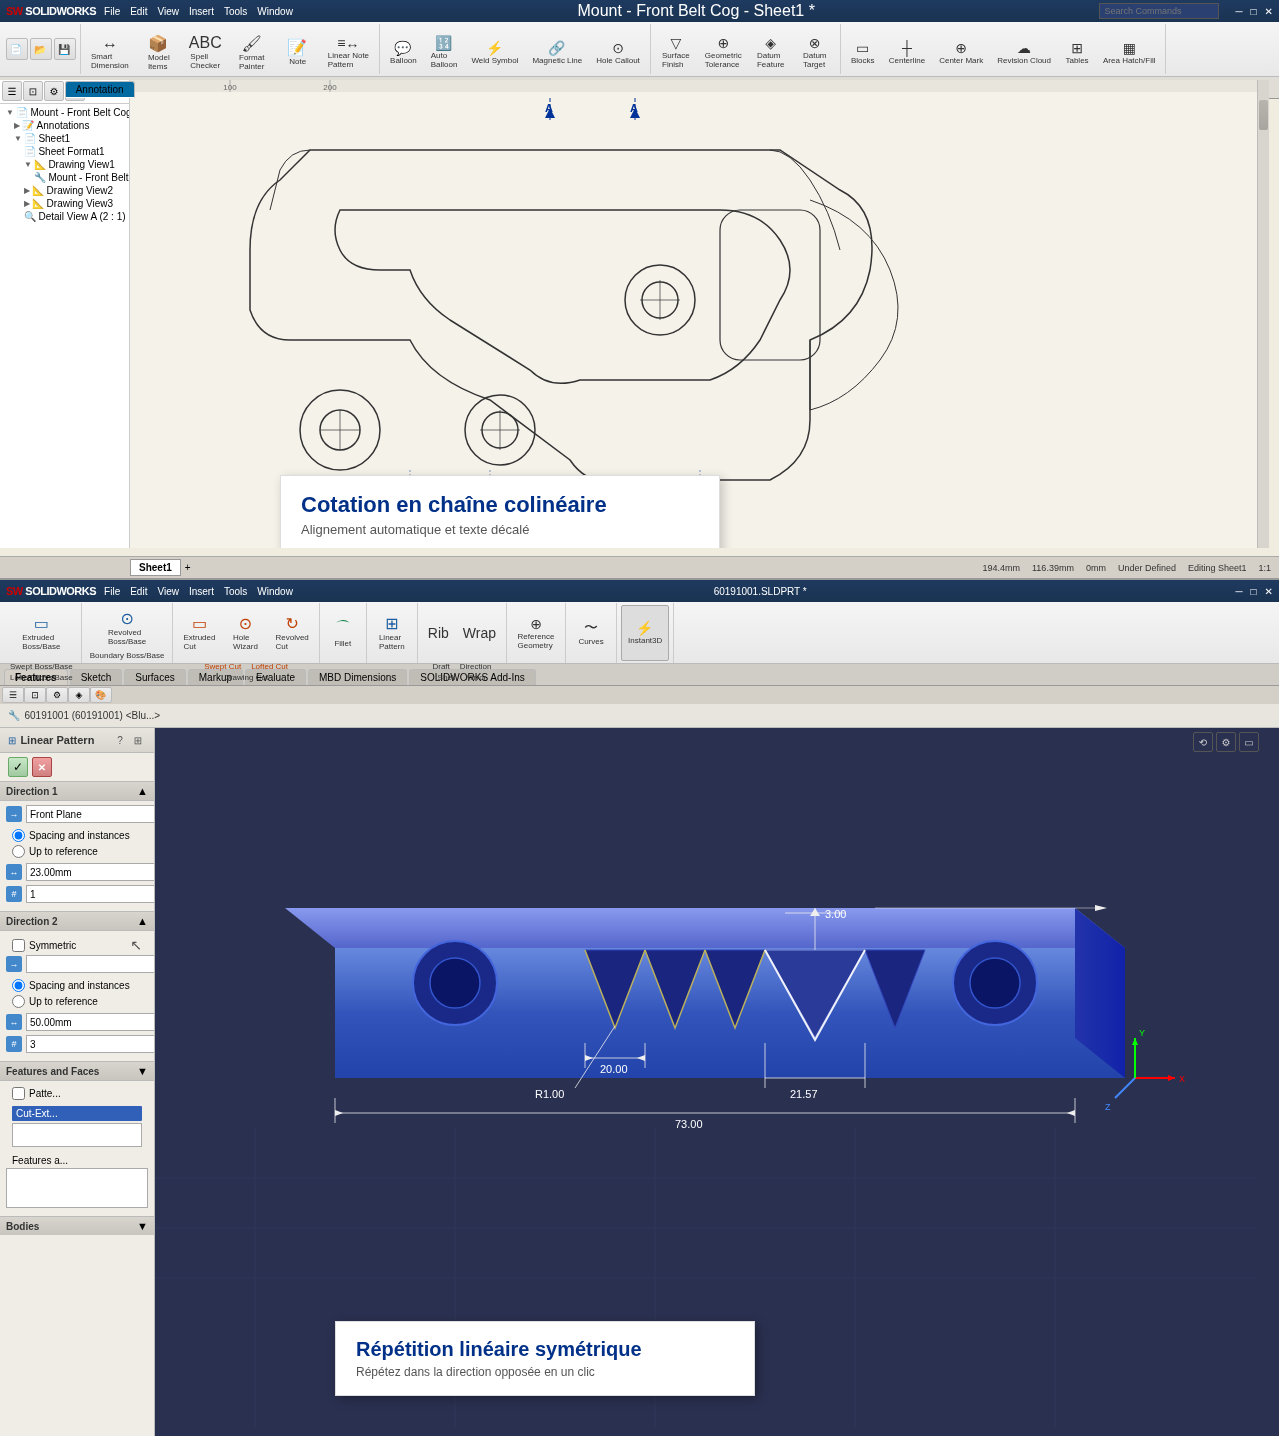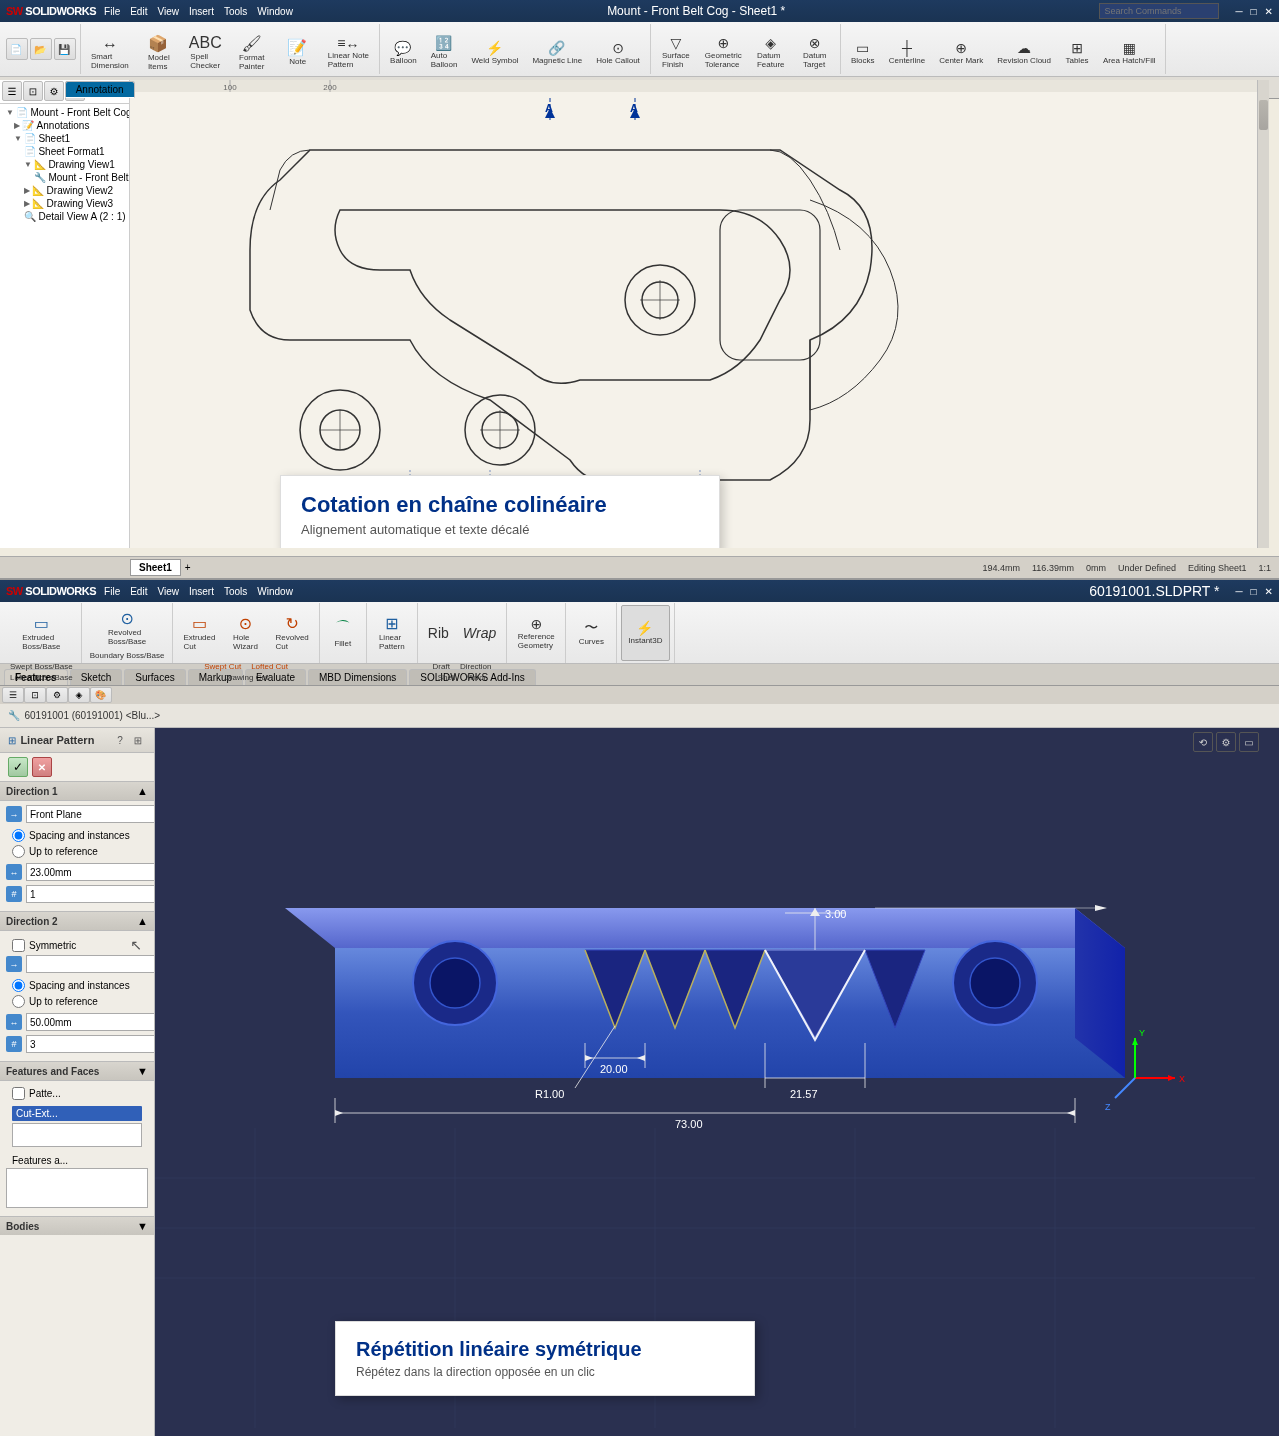--- a/index.html
+++ b/index.html
@@ -476,21 +476,21 @@
       <span class="sw-logo-s">S</span><span class="sw-logo-w">W</span><span class="sw-logo-rest"> SOLIDWORKS</span>
     </span>
     <span style="display:flex; gap:10px; font-size:10px; color:white;">
       <span>File</span>
       <span>Edit</span>
       <span>View</span>
       <span>Insert</span>
       <span>Tools</span>
       <span>Window</span>
     </span>
-    <span style="flex:1; text-align:center; color:white; font-size:12px;">Mount - Front Belt Cog - Sheet1 *</span>
+    <span style="flex:1; text-align:center; color:white; font-size:16px;">Mount - Front Belt Cog - Sheet1 *</span>
     <input type="text" style="width: 120px; height: 16px; font-size: 9px; border: 1px solid rgb(85, 85, 85); background: rgb(42, 64, 112); color: white; padding: 1px 4px;" placeholder="Search Commands">
     <span style="color:white; font-size:10px; cursor:pointer; margin-left:8px;">─</span>
     <span style="color:white; font-size:10px; cursor:pointer;">□</span>
     <span style="color:white; font-size:10px; cursor:pointer;">✕</span>
   </div>
 
   <div style="height:55px; background:linear-gradient(to bottom,#f5f5f5,#e8e8e8); border-bottom:1px solid #bbb; display:flex; align-items:center; padding:2px;">
 
     <div style="display:flex; gap:2px; padding:0 4px; border-right:1px solid #ccc; height:50px; align-items:center;">
       <div class="small-icon" style="width:22px;height:22px;">📄</div>
@@ -766,21 +766,21 @@
       <span class="sw-logo-s">S</span><span class="sw-logo-w">W</span><span class="sw-logo-rest"> SOLIDWORKS</span>
     </span>
     <span style="display:flex; gap:10px; font-size:10px; color:white;">
       <span>File</span>
       <span>Edit</span>
       <span>View</span>
       <span>Insert</span>
       <span>Tools</span>
       <span>Window</span>
     </span>
-    <span style="flex:1; text-align:right; color:white; font-size:14px;">60191001.SLDPRT *</span>
+    <span style="flex:1; text-align:center; color:white; font-size:10px;">60191001.SLDPRT *</span>
     <span style="color:white; font-size:10px; cursor:pointer; margin-left:8px;">─</span>
     <span style="color:white; font-size:10px; cursor:pointer;">□</span>
     <span style="color:white; font-size:10px; cursor:pointer;">✕</span>
   </div>
 
   <div class="ribbon-bottom">
 
     <div style="display:flex; align-items:center; height:60px;">
 
       <div class="feature-section">
@@ -841,21 +841,21 @@
           <span>Linear<br>Pattern</span>
         </div>
       </div>
 
       <div class="feature-section">
         <div class="feature-row">
           <div class="feature-btn-large" style="font-size:8px; min-width:30px;">
             <span style="font-size:14px;">Rib</span>
           </div>
           <div class="feature-btn-large" style="font-size:8px; min-width:34px;">
-            <span style="font-size:14px;font-style:italic;">Wrap</span>
+            <span style="font-size:14px;">Wrap</span>
           </div>
         </div>
         <div class="feature-row">
           <div class="feature-btn" style="font-size:8px;">Draft</div>
           <div class="feature-btn" style="font-size:8px;">Direction</div>
         </div>
         <div class="feature-row">
           <div class="feature-btn" style="font-size:8px;">Shell</div>
           <div class="feature-btn" style="font-size:8px;">Mirror</div>
         </div>

